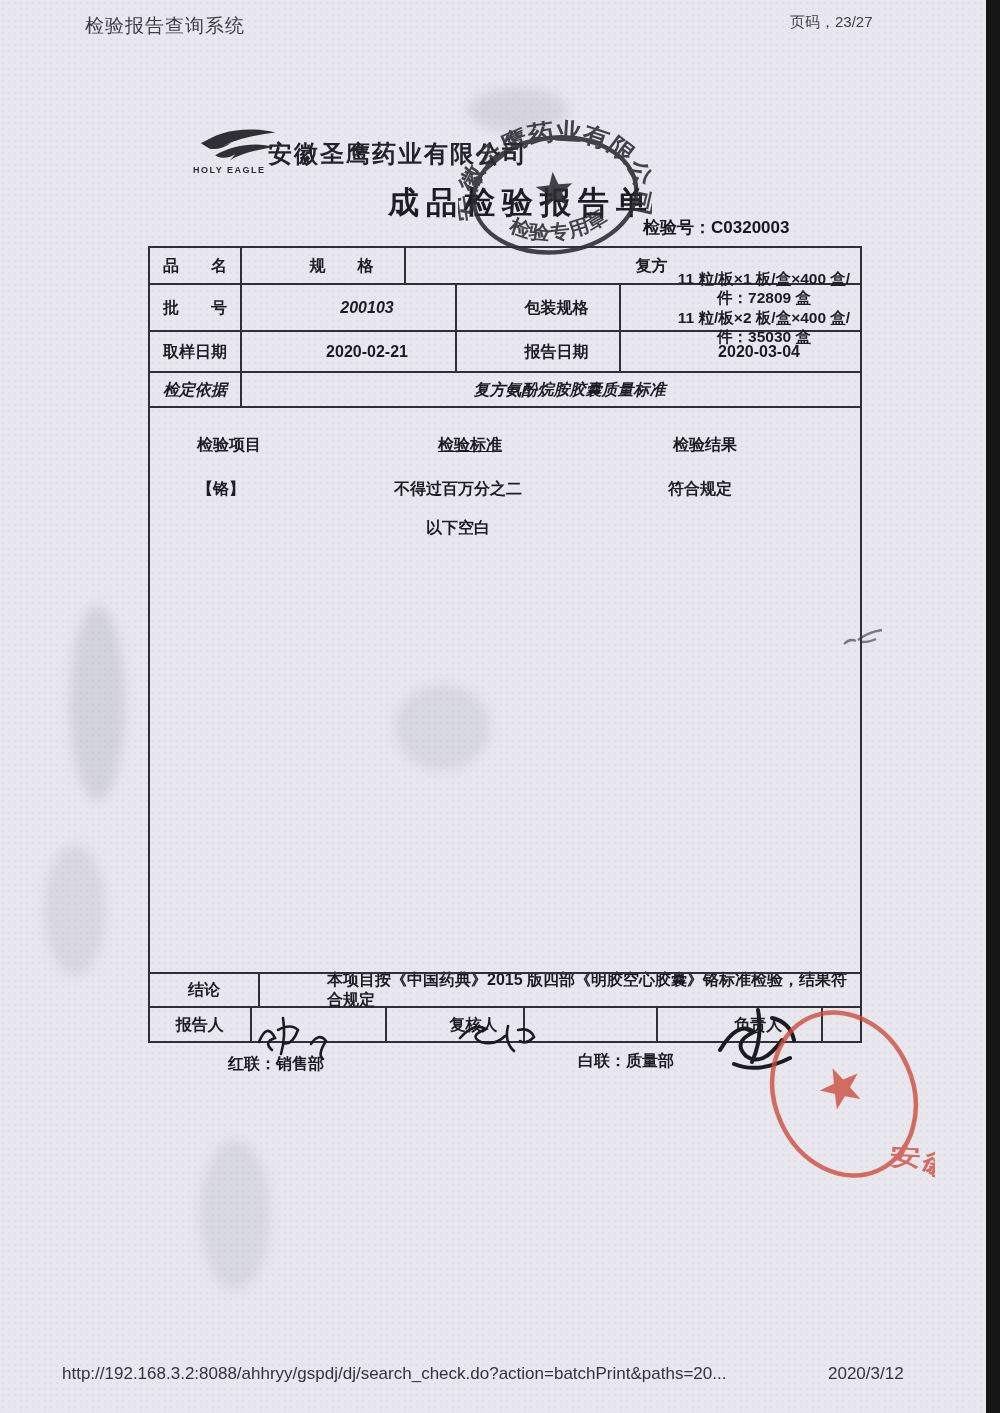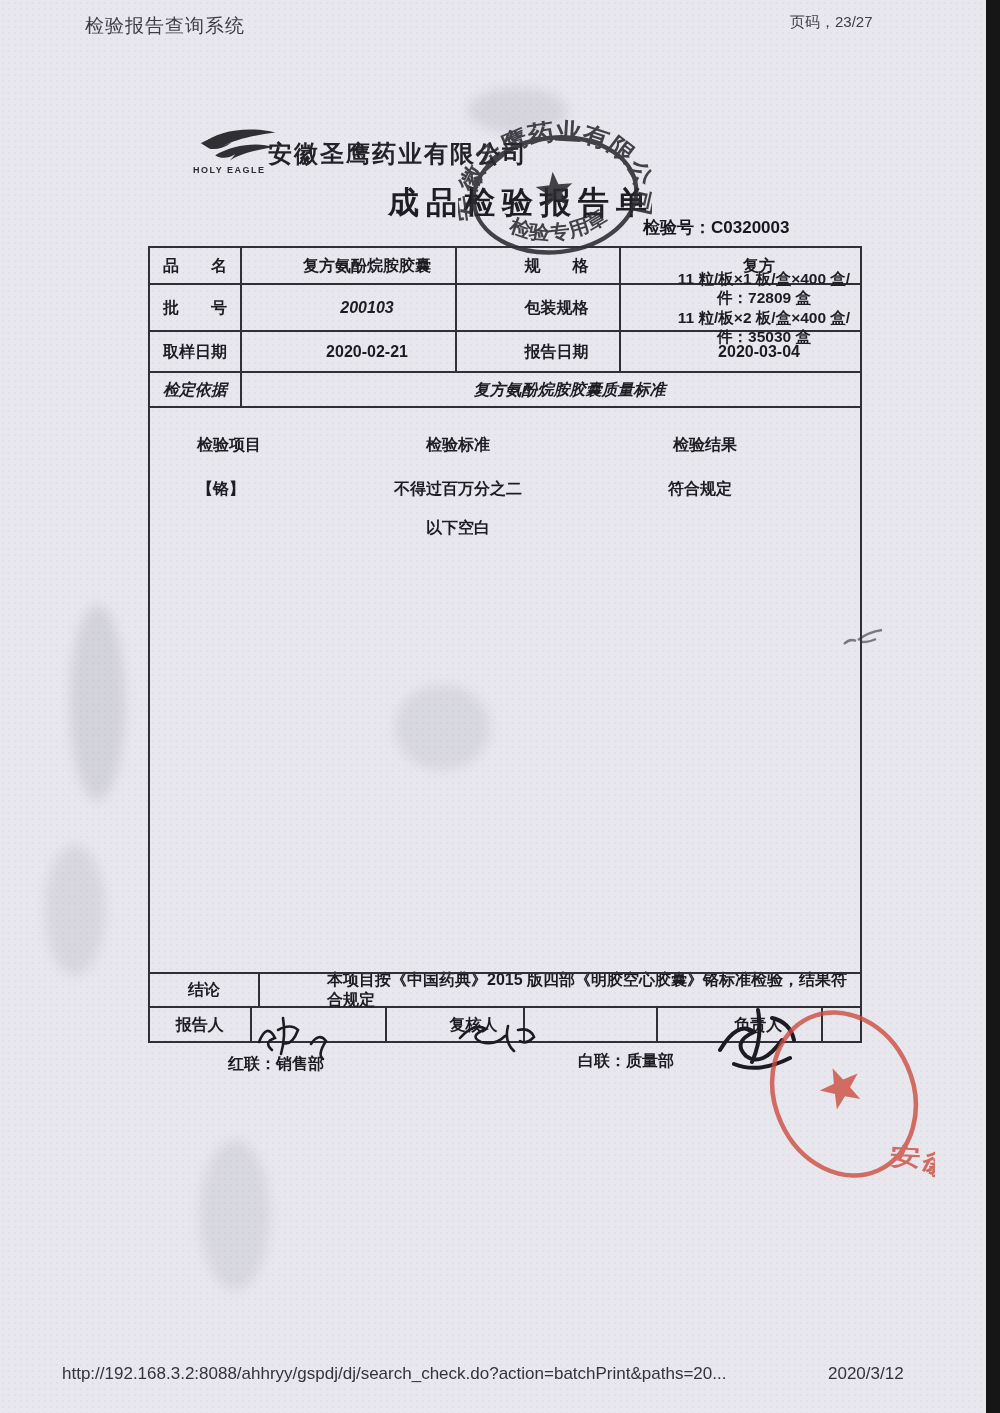--- a/index.html
+++ b/index.html
@@ -91,21 +91,20 @@
       <text font-size="20" font-weight="bold" fill="#2b2b30">
         <textPath href="#botArc" startOffset="6" textLength="108" lengthAdjust="spacingAndGlyphs">检验专用章</textPath>
       </text>
       <polygon fill="#2b2b30" points="100,54 104.7,67.5 119,67.8 107.6,76.5 111.8,90.2 100,82 88.2,90.2 92.4,76.5 81,67.8 95.3,67.5"></polygon>
     </g>
   </svg>
 
   <div class="abs report-table">
     <div class="tr" style="height:37px;">
       <div class="td" style="width:92px;">品　　名</div>
-      <div class="td" style="width:178px;">复方氨酚烷胺胶囊</div>
       <div class="td" style="width:127px;">规　　格</div>
       <div class="td" style="flex:1;">复方</div>
     </div>
     <div class="tr" style="height:47px;">
       <div class="td" style="width:92px;">批　　号</div>
       <div class="td" style="width:178px;font-style:italic;">200103</div>
       <div class="td" style="width:127px;">包装规格</div>
       <div class="td pack-cell" style="flex:1;">
         <span>11 粒/板×1 板/盒×400 盒/件：72809 盒</span>
         <span>11 粒/板×2 板/盒×400 盒/件：35030 盒</span>
@@ -116,21 +115,21 @@
       <div class="td" style="width:178px;">2020-02-21</div>
       <div class="td" style="width:127px;">报告日期</div>
       <div class="td" style="flex:1;">2020-03-04</div>
     </div>
     <div class="tr" style="height:35px;font-style:italic;">
       <div class="td" style="width:92px;">检定依据</div>
       <div class="td" style="flex:1;">复方氨酚烷胺胶囊质量标准</div>
     </div>
     <div class="results-area">
       <div class="res-txt" style="left:47px;top:27px;">检验项目</div>
-      <div class="res-txt ctr" style="left:308px;top:27px;">检验标准</div>
+      <div class="res-txt ctr" style="left:320px;top:27px;text-decoration:underline;">检验标准</div>
       <div class="res-txt ctr" style="left:555px;top:27px;">检验结果</div>
       <div class="res-txt" style="left:47px;top:71px;">【铬】</div>
       <div class="res-txt ctr" style="left:308px;top:71px;">不得过百万分之二</div>
       <div class="res-txt ctr" style="left:550px;top:71px;">符合规定</div>
       <div class="res-txt ctr" style="left:308px;top:110px;">以下空白</div>
     </div>
     <div class="tr" style="height:34px;">
       <div class="td" style="width:110px;">结论</div>
       <div class="td left" style="flex:1;">本项目按《中国药典》2015 版四部《明胶空心胶囊》铬标准检验，结果符合规定</div>
     </div>

